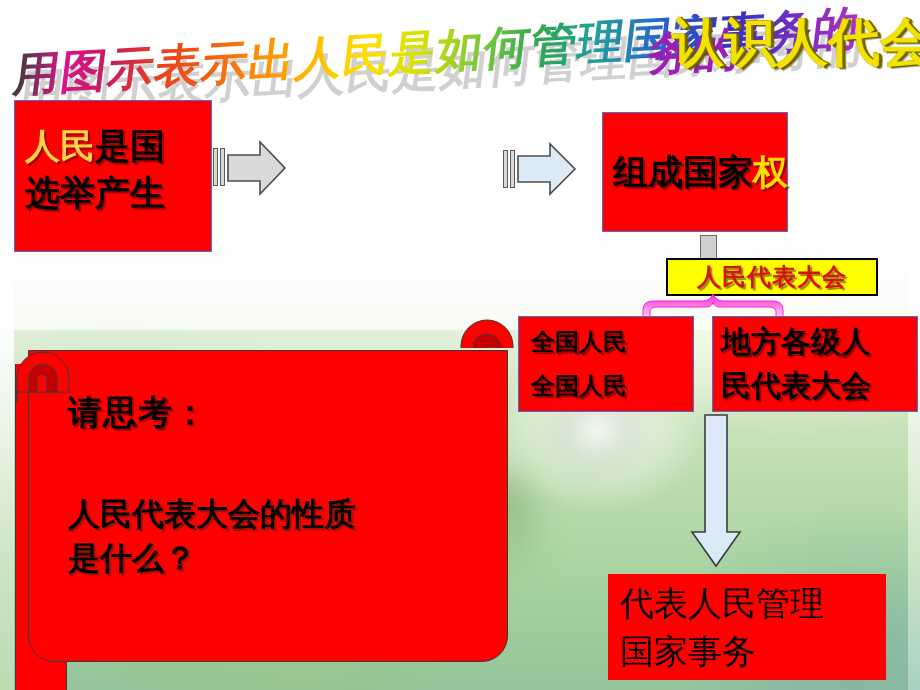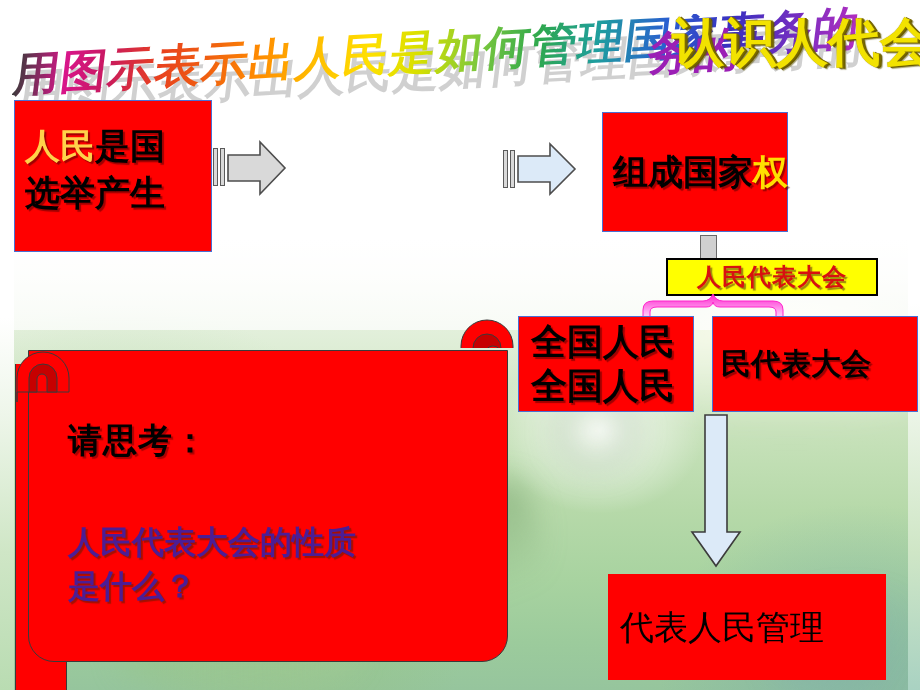--- a/index.html
+++ b/index.html
@@ -172,21 +172,21 @@
   #box-people .ln { font-size: 35px; line-height: 47px; }
 
   #box-elect    { left: 312px; top: 128px; width: 182px; height: 92px; padding: 2px 0 2px 12px; }
   #box-elect .ln { font-size: 33px; line-height: 44px; }
 
   #box-organ    { left: 602px; top: 112px; width: 186px; height: 120px; padding: 2px 0 2px 10px; }
   #box-organ .ln { font-size: 35px; line-height: 50px; }
   #box-organ .ln .gold { color: #ffe000; }
 
   #box-npc      { left: 518px; top: 316px; width: 176px; height: 96px; padding: 0 0 0 12px; }
-  #box-npc .ln  { font-size: 36px; line-height: 44px; }
+  #box-npc .ln  { font-size: 24px; line-height: 44px; }
 
   #box-local    { left: 712px; top: 316px; width: 206px; height: 96px; padding: 0 0 0 8px; }
   #box-local .ln { font-size: 30px; line-height: 44px; }
 
   #box-manage {
     left: 608px; top: 574px; width: 278px; height: 106px;
     border: none;
     padding: 0 0 0 12px;
     font-family: "DejaVu Serif", "Liberation Serif", serif;
     font-weight: normal;
@@ -296,27 +296,26 @@
     width: 430px;
     font-weight: bold;
     font-family: "DejaVu Sans", "Liberation Sans", sans-serif;
   }
   .scroll-q {
     font-size: 34px;
     color: #000000;
     text-shadow: 2px 2px 1px rgba(90,0,0,0.5);
     letter-spacing: 1px;
     white-space: nowrap;
-    margin-top: 28px;
   }
   .scroll-a {
     margin-top: 56px;
     font-size: 32px;
     line-height: 44px;
-    color: #4c1d95;
+    color: #000000;
     text-shadow: 2px 2px 1px rgba(90,30,0,0.55);
     white-space: nowrap;
   }
 </style>
 </head>
 <body>
 
 <div id="slide">
 
   <div class="bg-photo">
@@ -385,31 +384,33 @@
       <path d="M3,30 L3,17 Q3,8 13,8 L63,8 Q70,8 73,1 Q76,8 83,8 L133,8 Q143,8 143,17 L143,30 L136,30 L136,19 Q136,14 129,14 L80,14 Q74,14 73,9 Q72,14 66,14 L17,14 Q10,14 10,19 L10,30 Z" fill="url(#braceGrad)" stroke="#ff22cc" stroke-width="1"></path>
     </svg>
   </div>
 
   <div class="redbox" id="box-npc">
     <div class="ln blk">全国人民</div>
     <div class="ln blk">全国人民</div>
   </div>
 
   <div class="redbox" id="box-local">
+    <div class="ln blk">地方各级人</div>
     <div class="ln blk">民代表大会</div>
   </div>
 
   <div id="arrow-down">
     <svg width="52" height="154" viewBox="0 0 52 154">
       <polygon points="15,1 37,1 37,118 50,118 26,152 2,118 15,118" fill="#dceaf8" stroke="#3c3c3c" stroke-width="1.6"></polygon>
     </svg>
   </div>
 
   <div class="redbox" id="box-manage">
     <div class="ln">代表人民管理</div>
+    <div class="ln">国家事务</div>
   </div>
 
   <div id="scroll">
     <div class="scroll-left-strip"></div>
     <div class="scroll-body"></div>
 
     <div class="curl" id="curl-right">
       <svg width="62" height="96" viewBox="0 0 62 96">
         <path d="M6,96 L6,52 A26,26 0 1 1 58,52 L58,96 Z" fill="#ff0000" stroke="#3a3a3a" stroke-width="1"></path>
         <path d="M18,96 L18,54 A14,14 0 1 1 46,54 L46,60 A8,8 0 1 0 30,60 L30,96 Z" fill="#c60000" stroke="#3a3a3a" stroke-width="1"></path>

